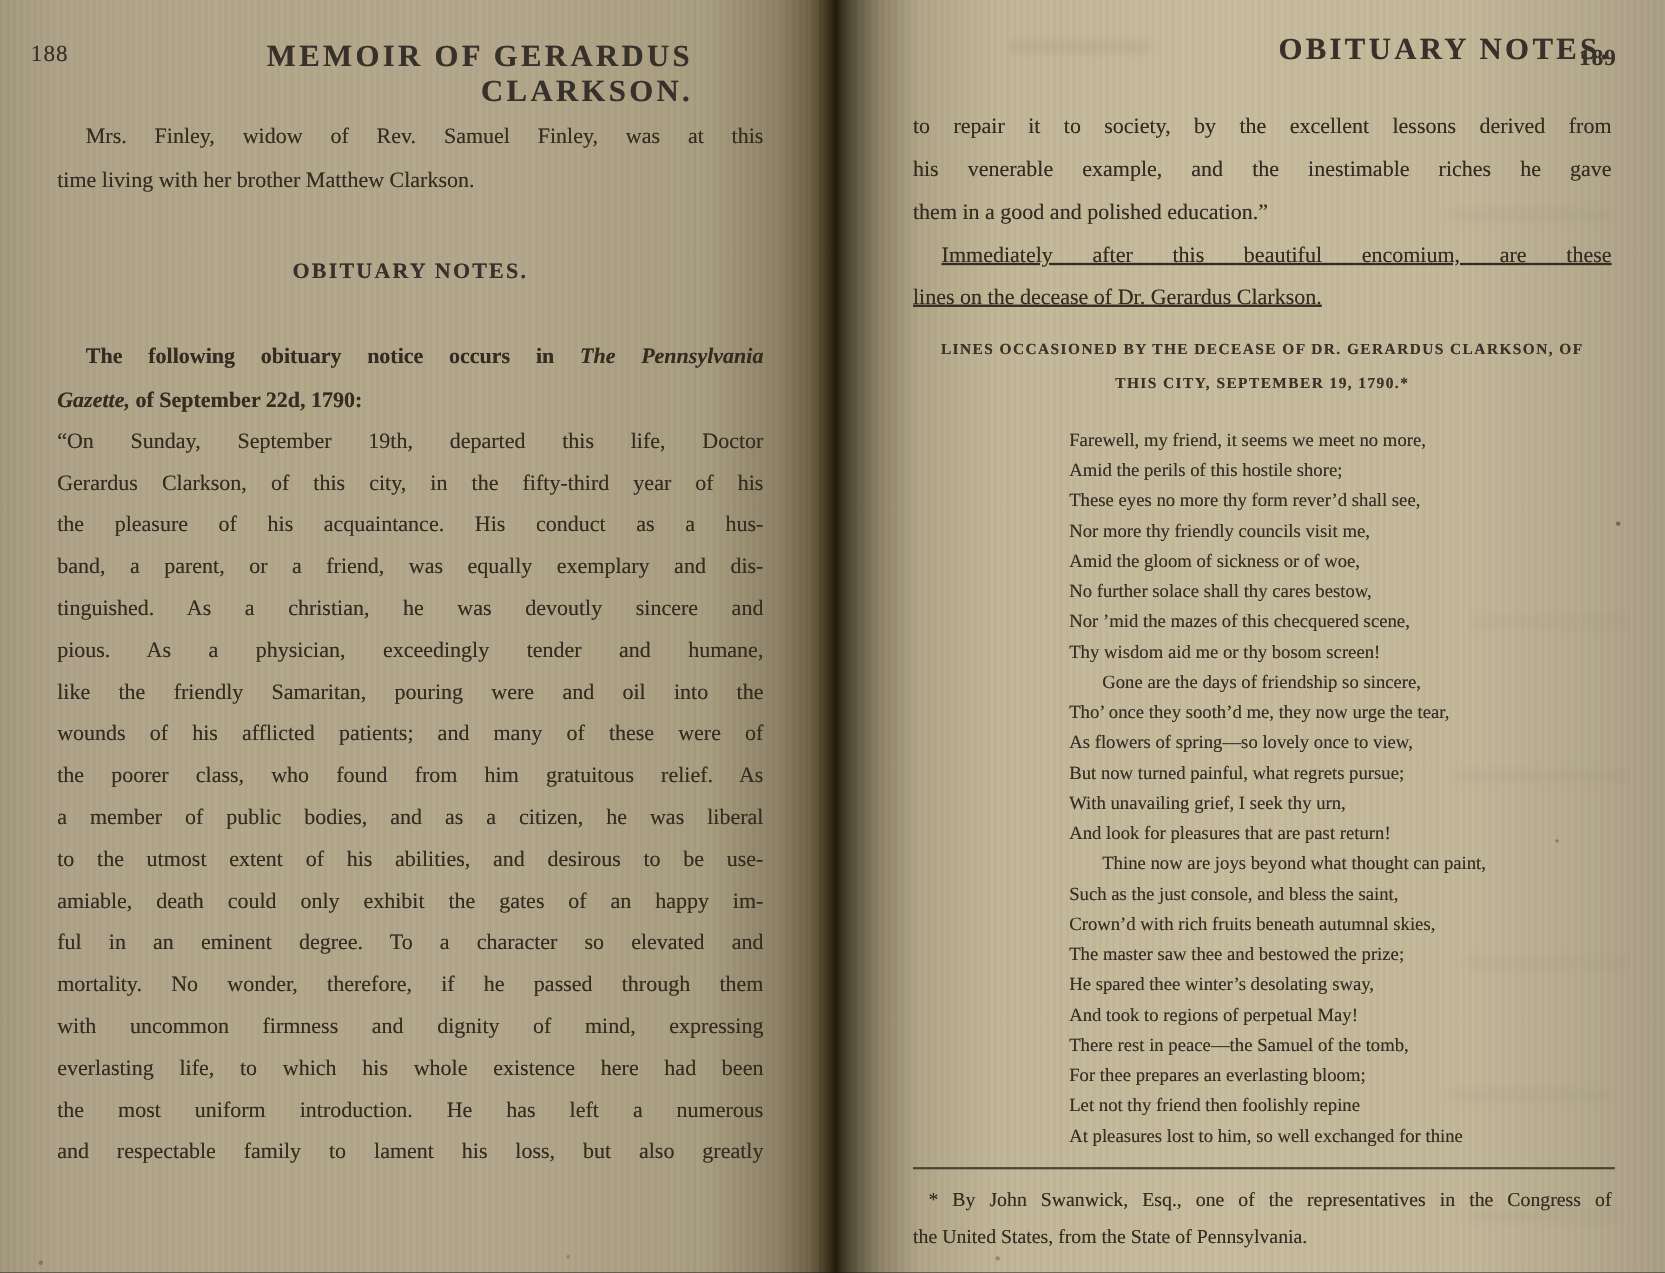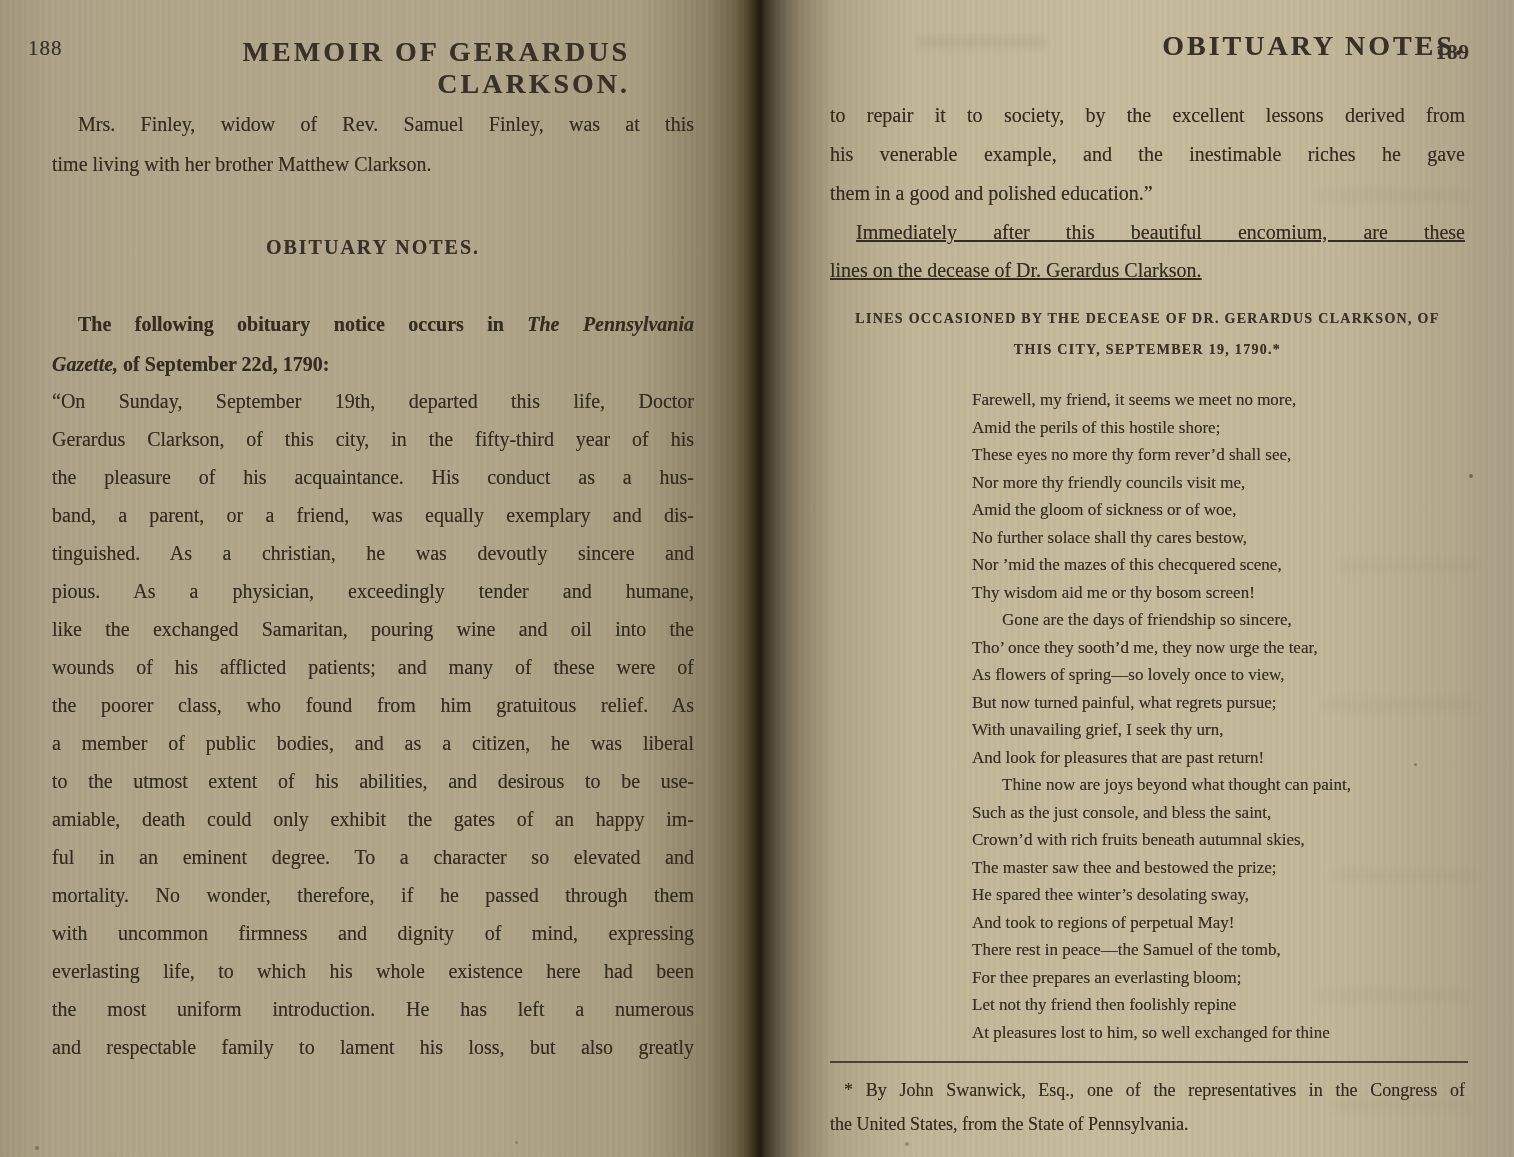--- a/index.html
+++ b/index.html
@@ -92,21 +92,21 @@
     <div class="line line-final"><i>Gazette,</i><span> of September 22d, 1790:</span></div>
   </div>
 
   <div class="para lp-obit justify-all">
       <div class="line">“On Sunday, September 19th, departed this life, Doctor</div>
       <div class="line">Gerardus Clarkson, of this city, in the fifty-third year of his</div>
       <div class="line">the pleasure of his acquaintance.  His conduct as a hus-</div>
       <div class="line">band, a parent, or a friend, was equally exemplary and dis-</div>
       <div class="line">tinguished.  As a christian, he was devoutly sincere and</div>
       <div class="line">pious.  As a physician, exceedingly tender and humane,</div>
-      <div class="line">like the exchanged Samaritan, pouring wine and oil into the</div>
+      <div class="line">like the friendly Samaritan, pouring were and oil into the</div>
       <div class="line">wounds of his afflicted patients; and many of these were of</div>
       <div class="line">the poorer class, who found from him gratuitous relief.  As</div>
       <div class="line">a member of public bodies, and as a citizen, he was liberal</div>
       <div class="line">to the utmost extent of his abilities, and desirous to be use-</div>
       <div class="line">amiable, death could only exhibit the gates of an happy im-</div>
       <div class="line">ful in an eminent degree.  To a character so elevated and</div>
       <div class="line">mortality.  No wonder, therefore, if he passed through them</div>
       <div class="line">with uncommon firmness and dignity of mind, expressing</div>
       <div class="line">everlasting life, to which his whole existence here had been</div>
       <div class="line">the most uniform introduction.  He has left a numerous</div>

